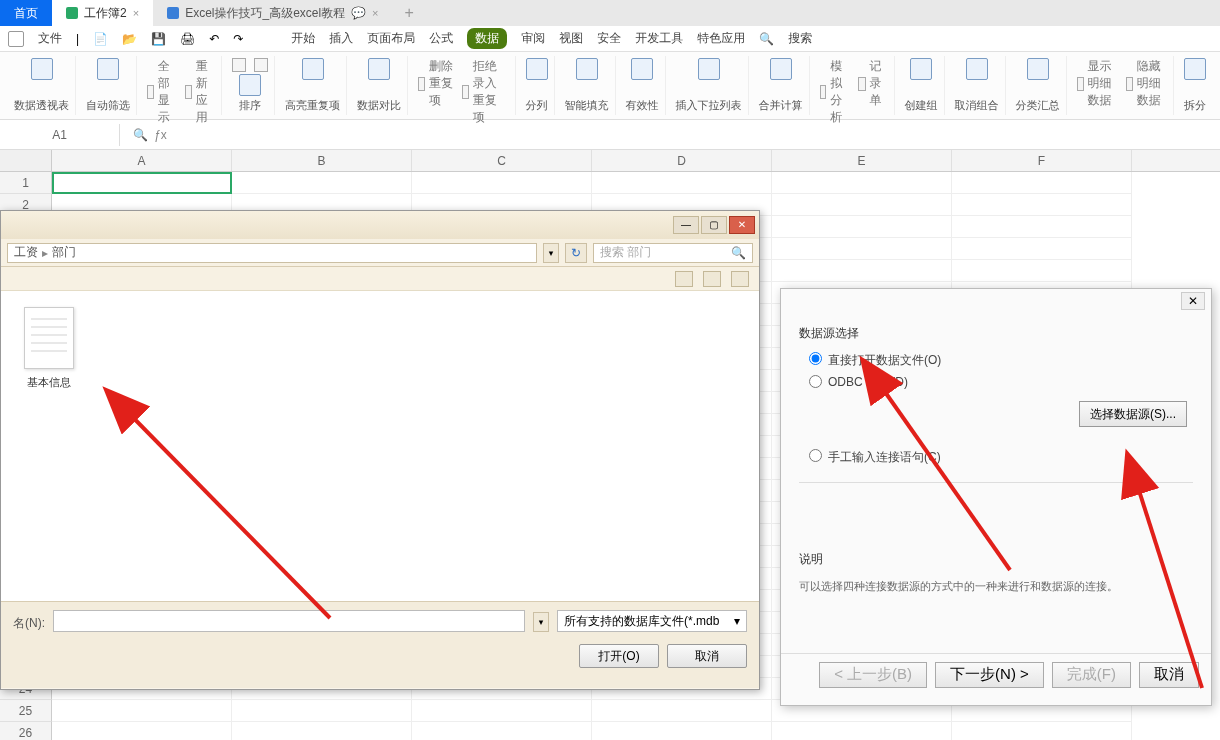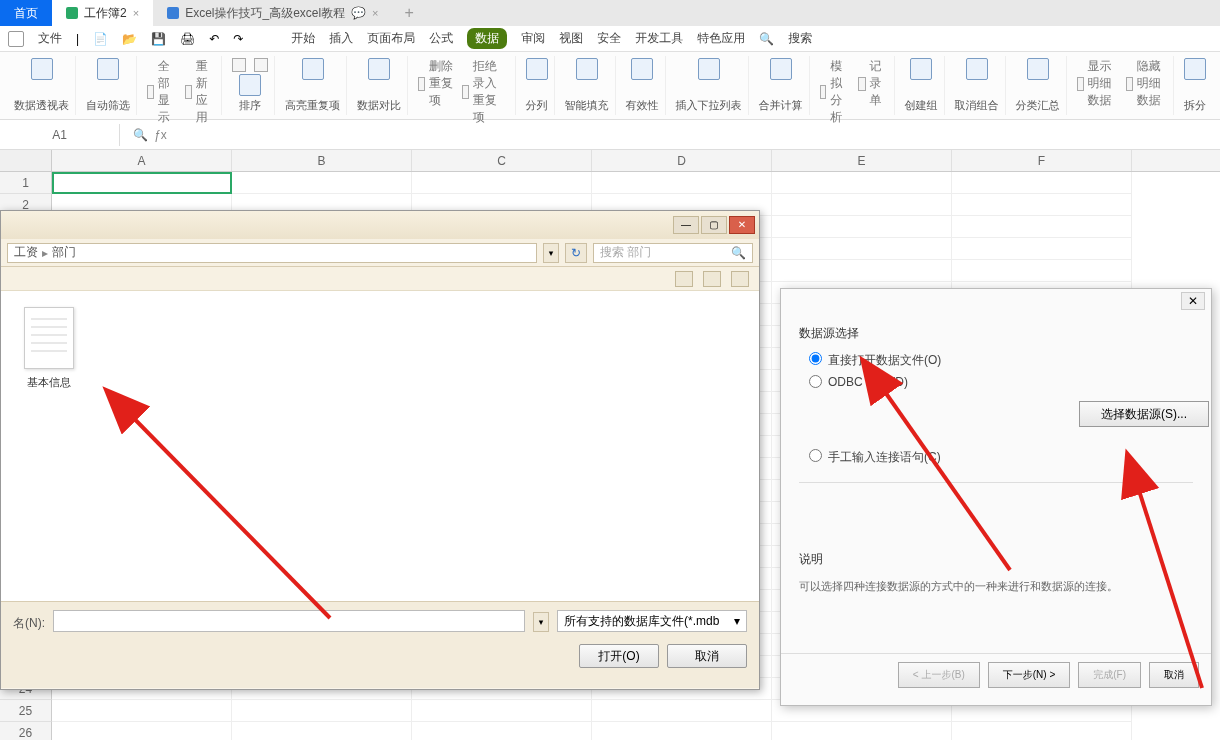--- a/index.html
+++ b/index.html
@@ -64,25 +64,25 @@
 .brow .sel{width:190px;height:22px;background:#fff;border:1px solid #bbb;padding:0 6px;display:flex;align-items:center;justify-content:space-between;font-size:11px}
 .dbtn{width:80px;height:24px;background:linear-gradient(#fafafa,#e4e4e4);border:1px solid #999;border-radius:2px}
 
 .wiz{position:absolute;left:780px;top:288px;width:432px;height:418px;background:#fafafa;border:1px solid #bbb;box-shadow:2px 2px 10px rgba(0,0,0,.25)}
 .wizhead{height:24px;display:flex;justify-content:flex-end;align-items:center;padding:0 6px}
 .wizhead .cl{width:24px;height:18px;border:1px solid #ccc;text-align:center;line-height:16px;background:#f0f0f0}
 .wizbody{padding:12px 18px;height:340px}
 .section-title{color:#333;margin-bottom:10px}
 .radio{display:flex;align-items:flex-start;gap:6px;margin:6px 0 6px 10px;color:#444}
 .radio input{margin:0}
-.wbtn{width:130px;height:26px;background:linear-gradient(#fafafa,#e6e6e6);border:1px solid #999;margin-left:280px;margin-top:6px}
+.wbtn{width:108px;height:26px;background:linear-gradient(#fafafa,#e6e6e6);border:1px solid #999;margin-left:280px;margin-top:6px}
 .divider{border-top:1px solid #ddd;margin:16px 0 8px}
 .desc{font-size:11px;color:#666;line-height:1.5}
 .wizfoot{height:42px;border-top:1px solid #ddd;display:flex;align-items:center;justify-content:flex-end;padding:0 12px;gap:8px}
-.fbtn{height:26px;padding:0 14px;background:linear-gradient(#fafafa,#e6e6e6);border:1px solid #aaa;font-size:10px}
+.fbtn{height:26px;padding:0 14px;background:linear-gradient(#fafafa,#e6e6e6);border:1px solid #aaa;font-size:15px}
 .fbtn:disabled{color:#aaa}
 
 .arrow{position:absolute;pointer-events:none}
 </style>
 </head>
 <body>
 
 <div class="tabbar">
   <div class="tab home">首页</div>
   <div class="tab active">

